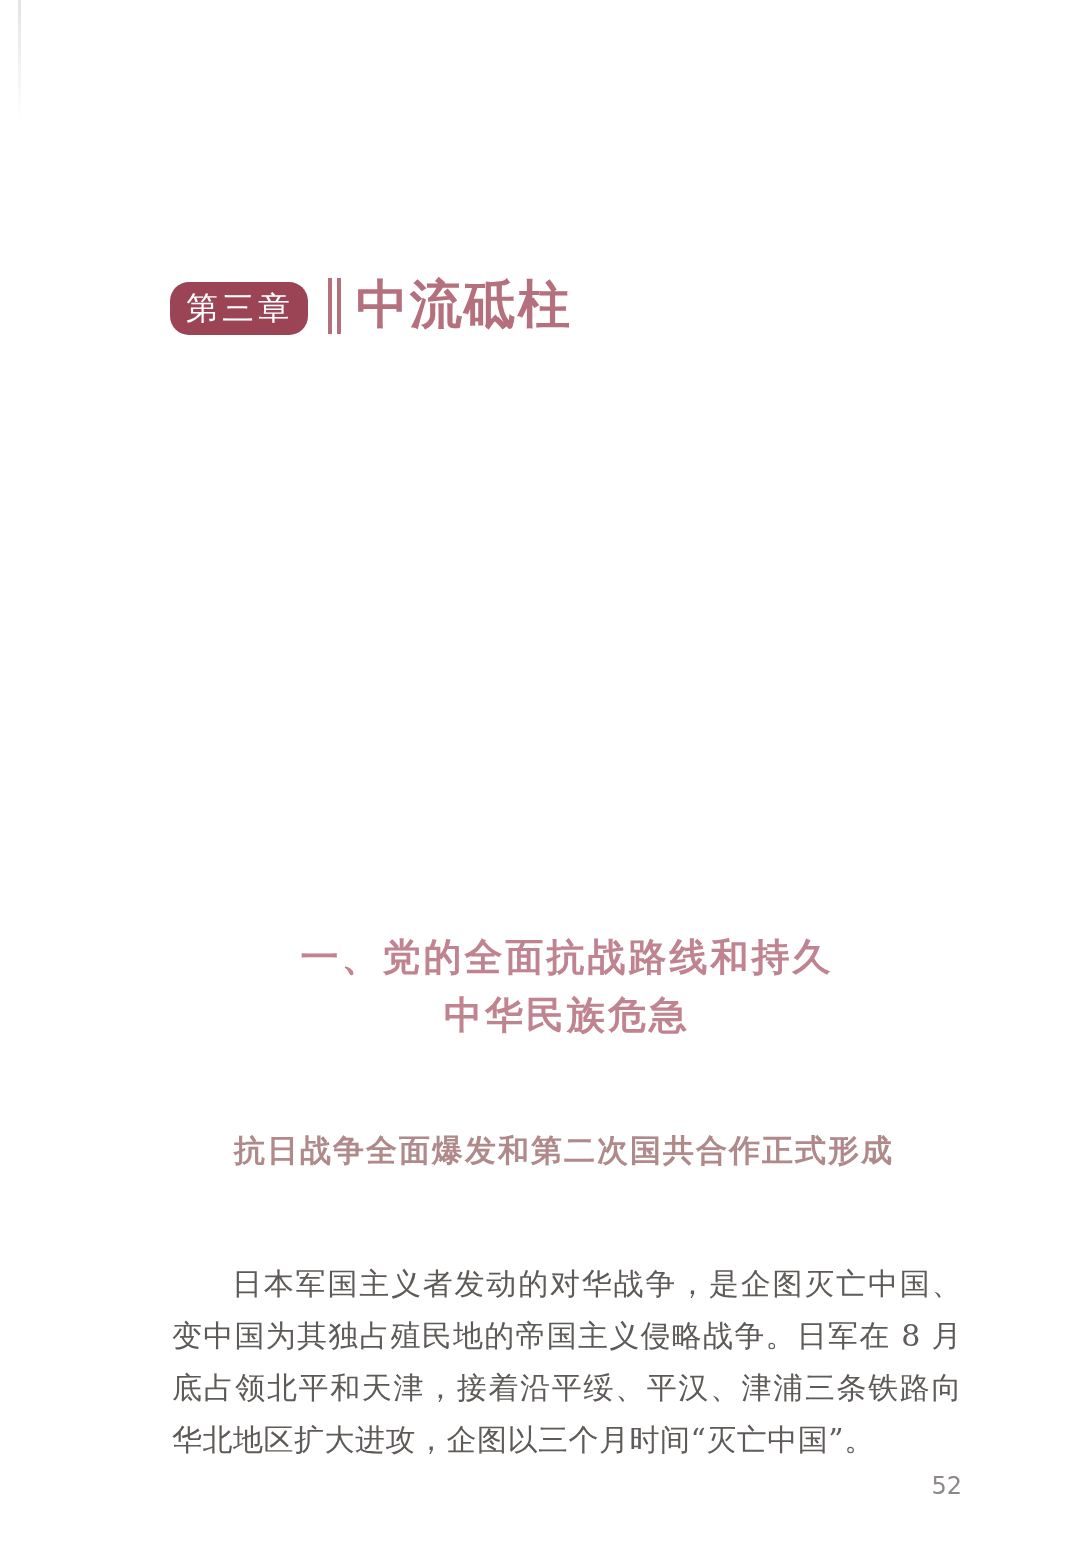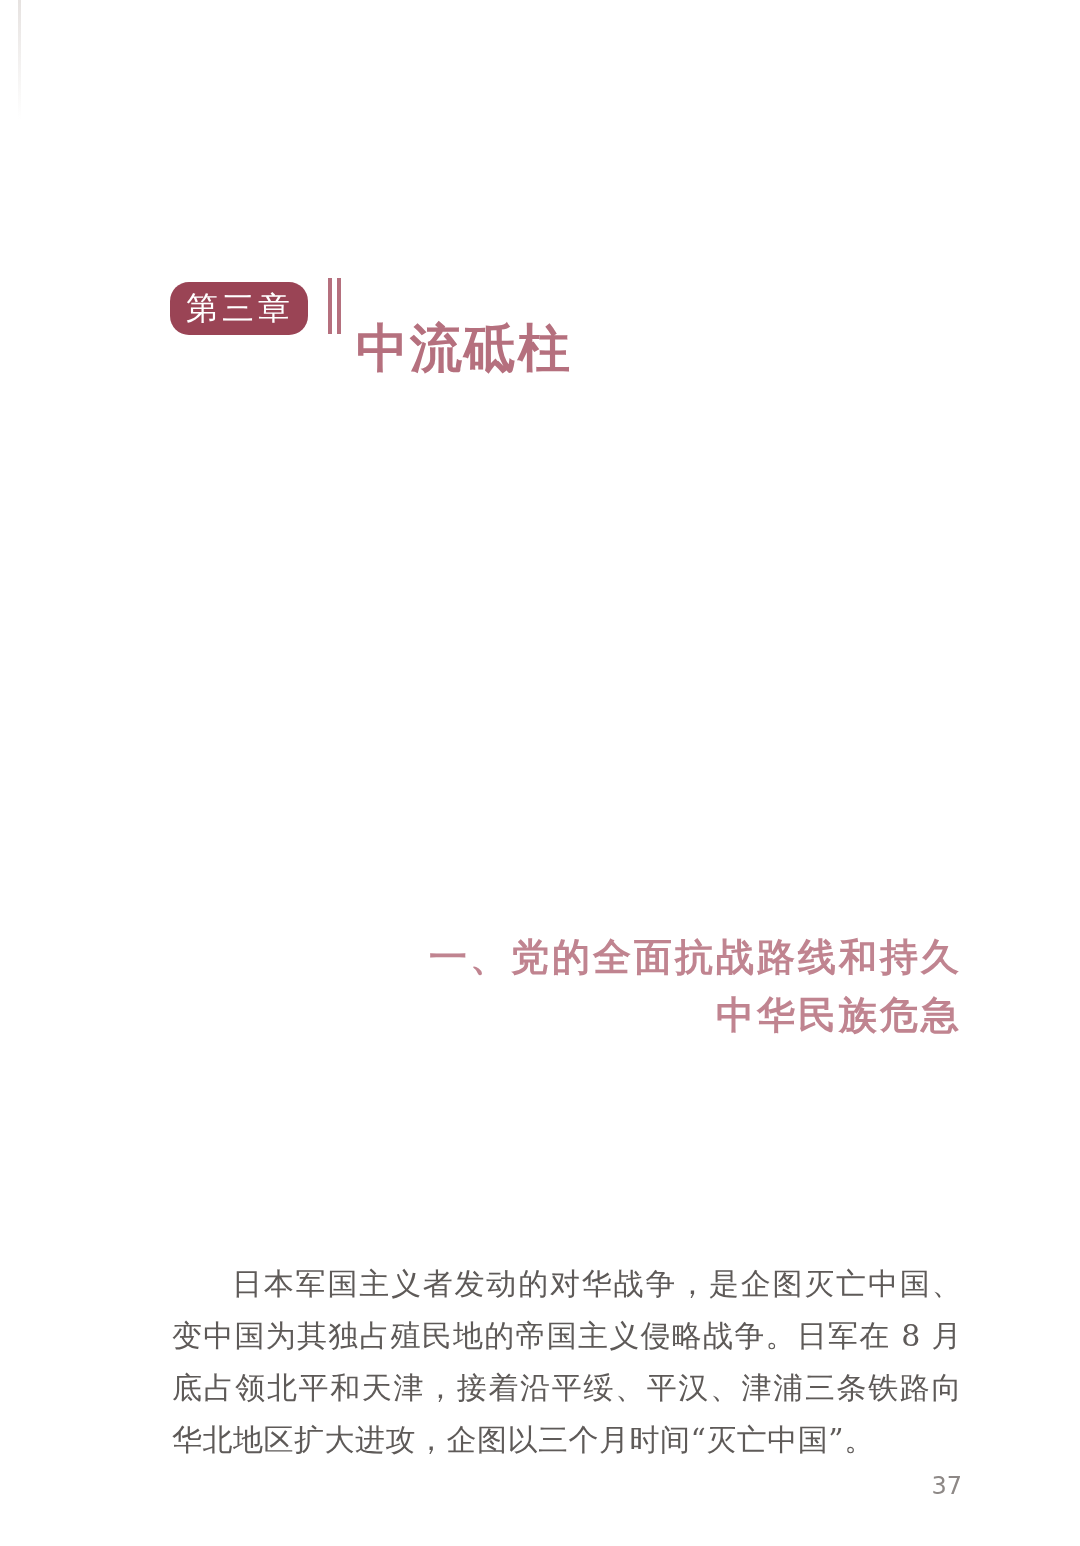--- a/index.html
+++ b/index.html
@@ -80,21 +80,20 @@
     font-family: "DejaVu Sans", sans-serif;
     font-weight: bold;
     font-size: 52px;
     line-height: 1.25;
     letter-spacing: 2px;
   }
   .chapter-title .l2 {
     display: block;
     text-align: center;
     padding-right: 190px;
-    margin-top: 44px;
   }
 
   
   .intro-para {
     position: absolute;
     left: 172px;
     top: 562px;
     width: 790px;
     font-family: "DejaVu Serif", serif;
     font-size: 30px;
@@ -103,21 +102,21 @@
     text-align: justify;
     text-indent: 60px;
     letter-spacing: 0.5px;
   }
 
   .section-heading {
     position: absolute;
     left: 172px;
     top: 928px;
     width: 790px;
-    text-align: right;
+    text-align: center;
     color: #c08490;
     font-family: "DejaVu Sans", sans-serif;
     font-weight: bold;
     font-size: 38px;
     line-height: 58px;
     letter-spacing: 3px;
   }
   .section-heading .sh2 {
     display: block;
   }
@@ -175,18 +174,19 @@
       </span>
     </div>
   </div>
 
 
   <div class="section-heading">
     <span class="sh1">一、党的全面抗战路线和持久</span>
     <span class="sh2">中华民族危急</span>
   </div>
 
+  <p class="sub-heading">抗日战争全面爆发和第二次国共合作正式形成</p>
 
   <p class="body-para">日本军国主义者发动的对华战争，是企图灭亡中国、变中国为其独占殖民地的帝国主义侵略战争。日军在 8 月底占领北平和天津，接着沿平绥、平汉、津浦三条铁路向华北地区扩大进攻，企图以三个月时间“灭亡中国”。</p>
 
-  <div class="page-number">37</div>
+  <div class="page-number">52</div>
 
 </div>
 
 </body></html>

